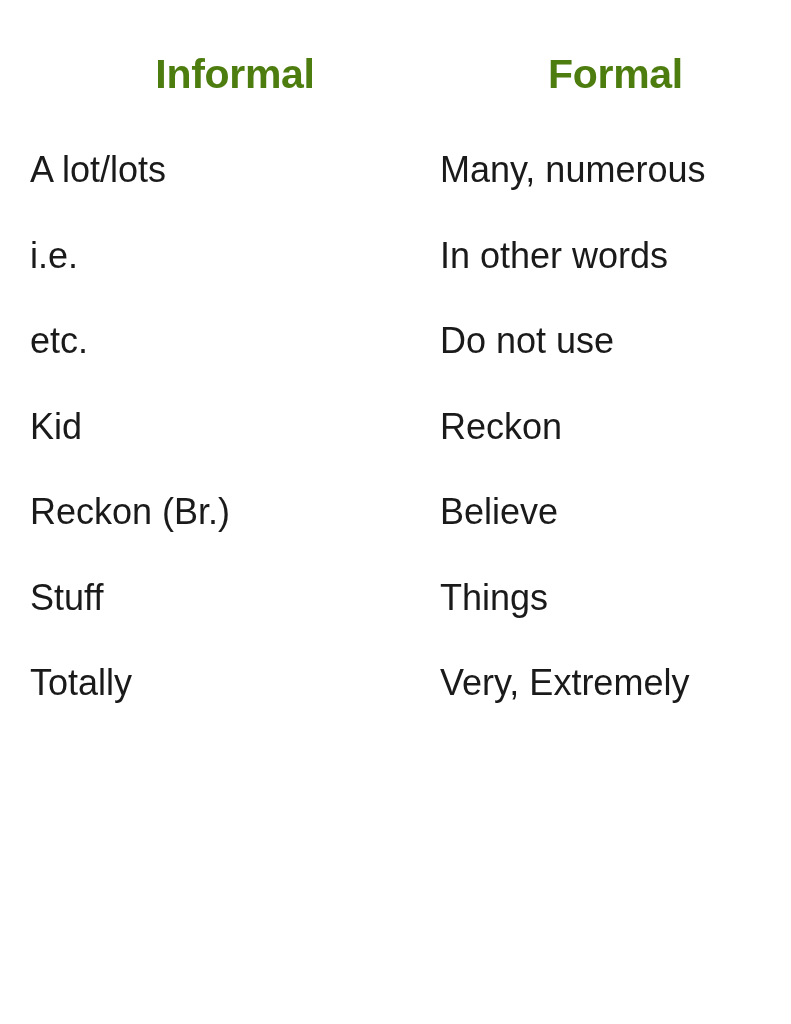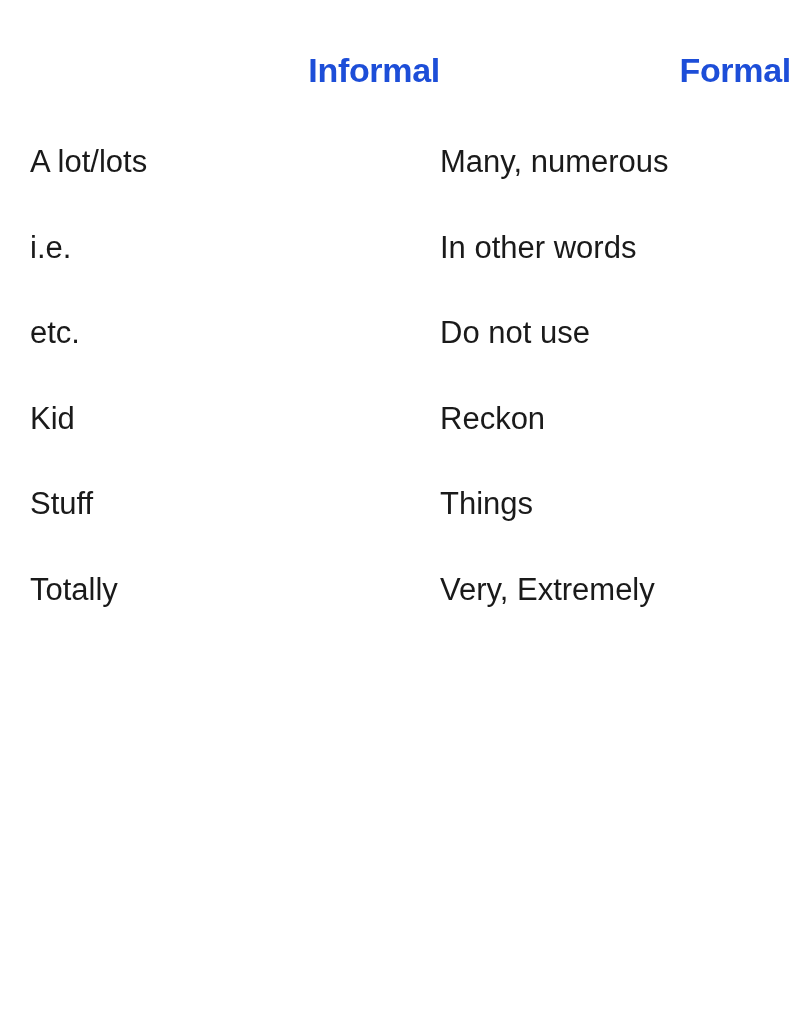--- a/index.html
+++ b/index.html
@@ -22,30 +22,30 @@
     padding: 52px 30px 0 30px;
   }
   .table {
     width: 100%;
     border-collapse: collapse;
     table-layout: fixed;
   }
   .table col.c1 { width: 410px; }
   .table col.c2 { width: 351px; }
   .header-cell {
-    font-size: 34px;
+    font-size: 41px;
     font-weight: bold;
-    color: #1d4ed8;
-    text-align: right;
+    color: #4d7c0f;
+    text-align: center;
     padding: 0 0 30px 0;
     letter-spacing: -0.3px;
     line-height: 1.1;
   }
   .cell {
-    font-size: 31px;
+    font-size: 36px;
     font-weight: normal;
     color: #1a1a1a;
     text-align: left;
     padding: 0 0 0 0;
     height: 85.5px;
     vertical-align: middle;
     line-height: 1.15;
     white-space: nowrap;
   }
 </style>
@@ -75,20 +75,24 @@
       </tr>
       <tr>
         <td class="cell">etc.</td>
         <td class="cell">Do not use</td>
       </tr>
       <tr>
         <td class="cell">Kid</td>
         <td class="cell">Reckon</td>
       </tr>
       <tr>
+        <td class="cell">Reckon (Br.)</td>
+        <td class="cell">Believe</td>
+      </tr>
+      <tr>
         <td class="cell">Stuff</td>
         <td class="cell">Things</td>
       </tr>
       <tr>
         <td class="cell">Totally</td>
         <td class="cell">Very, Extremely</td>
       </tr>
     </tbody>
   </table>
 </div>

